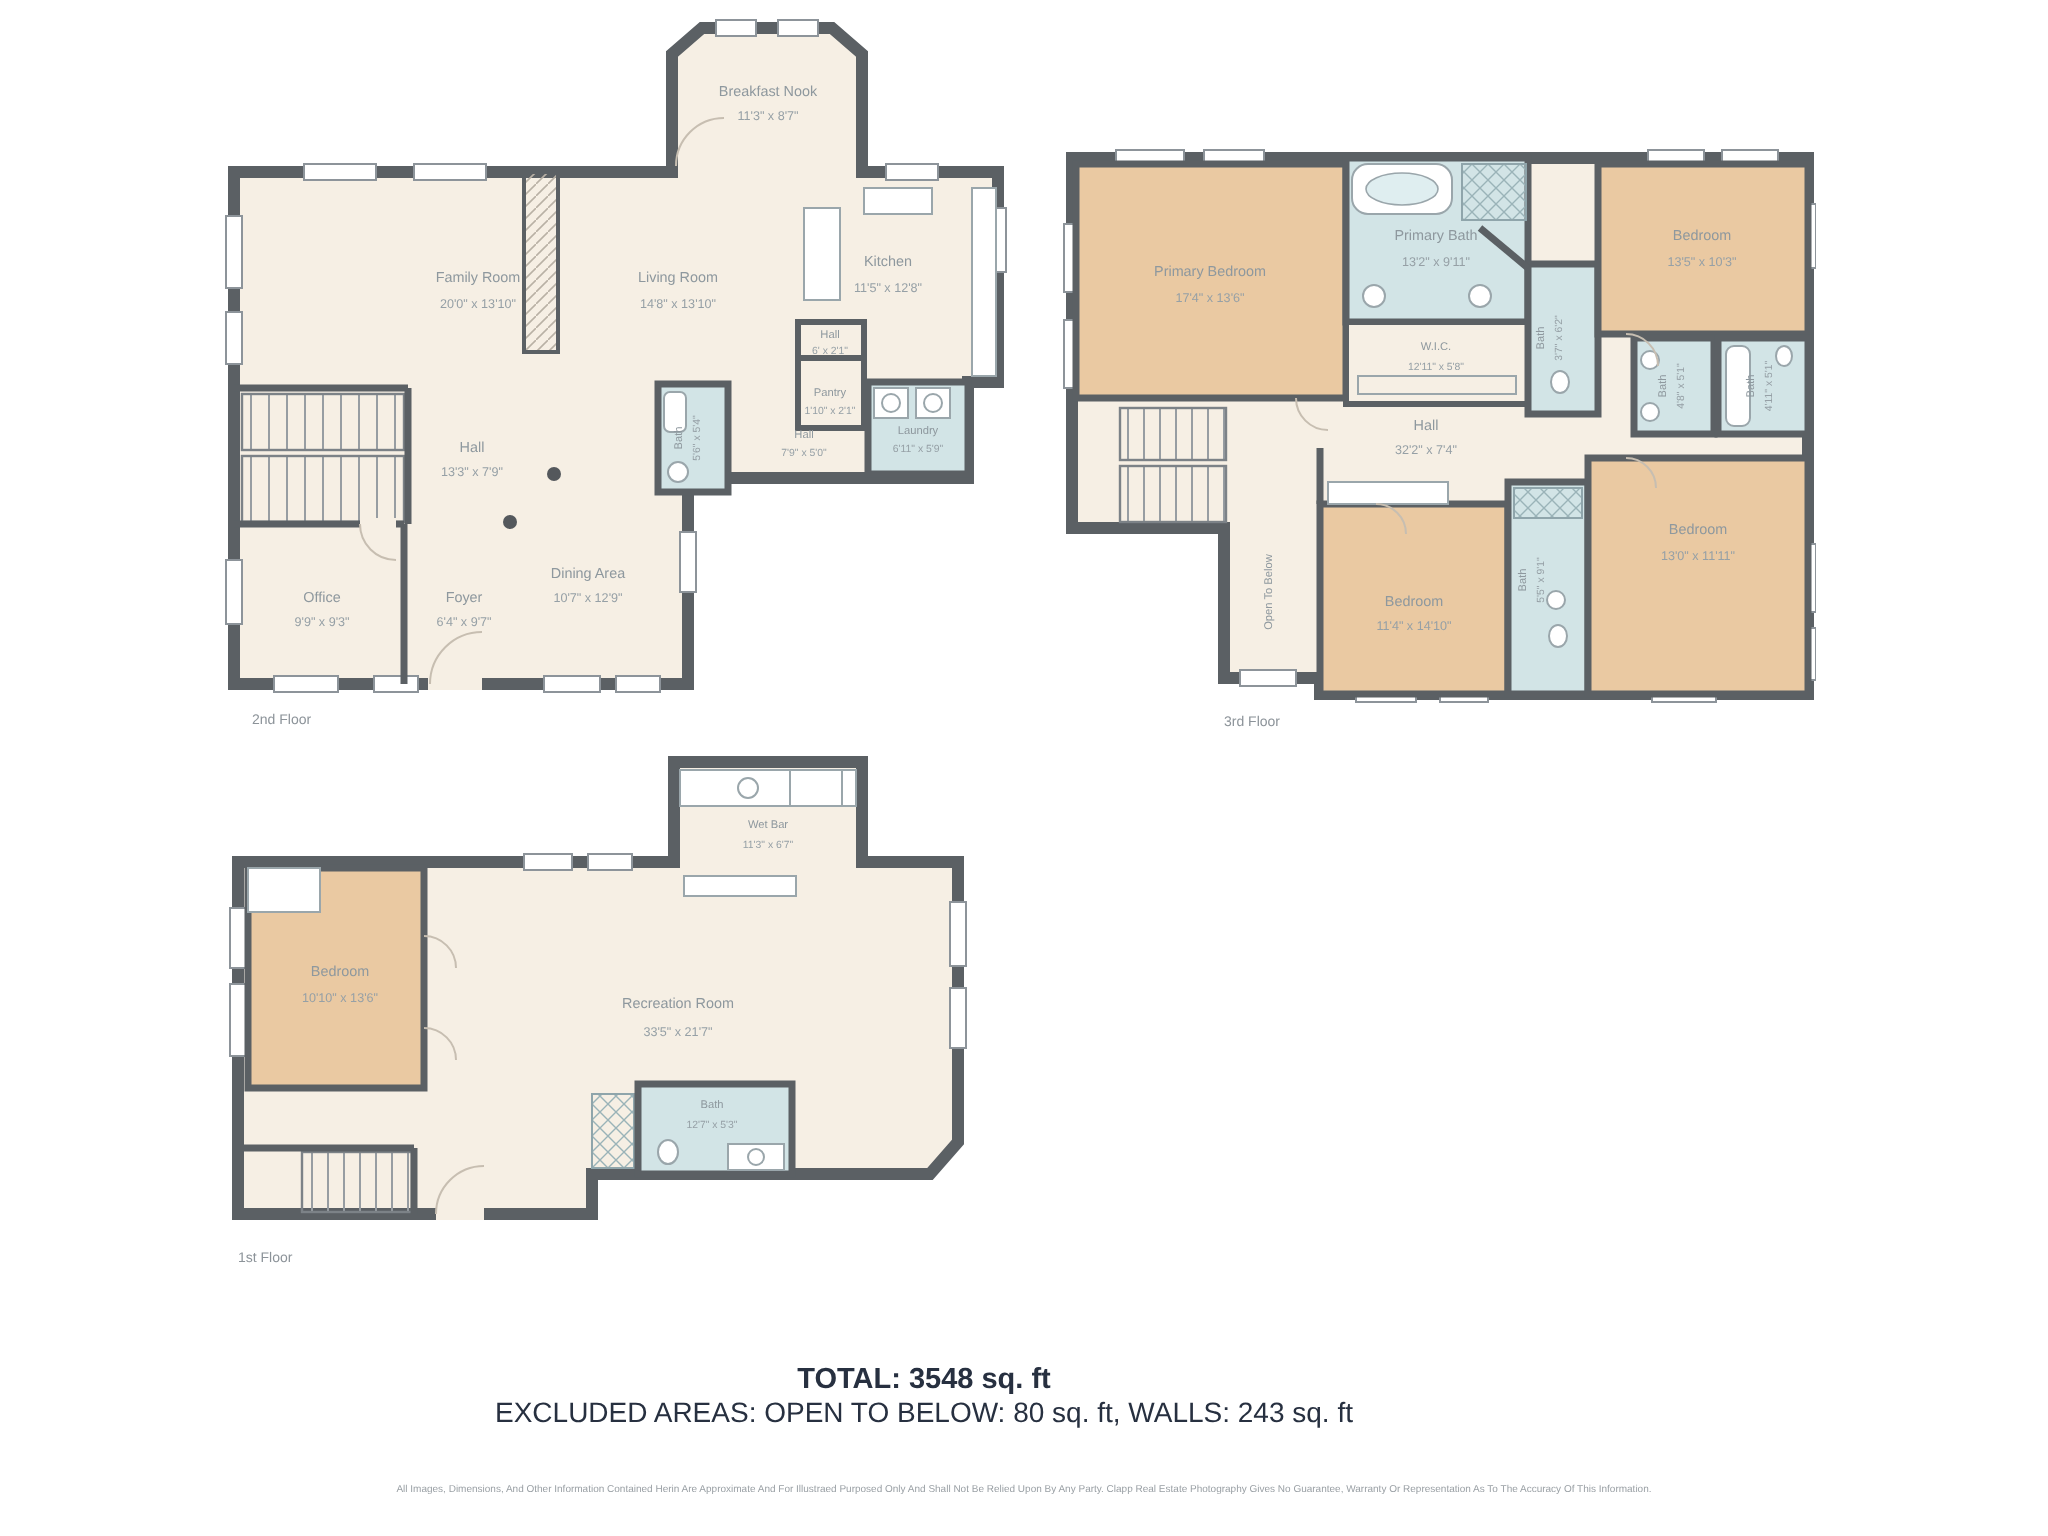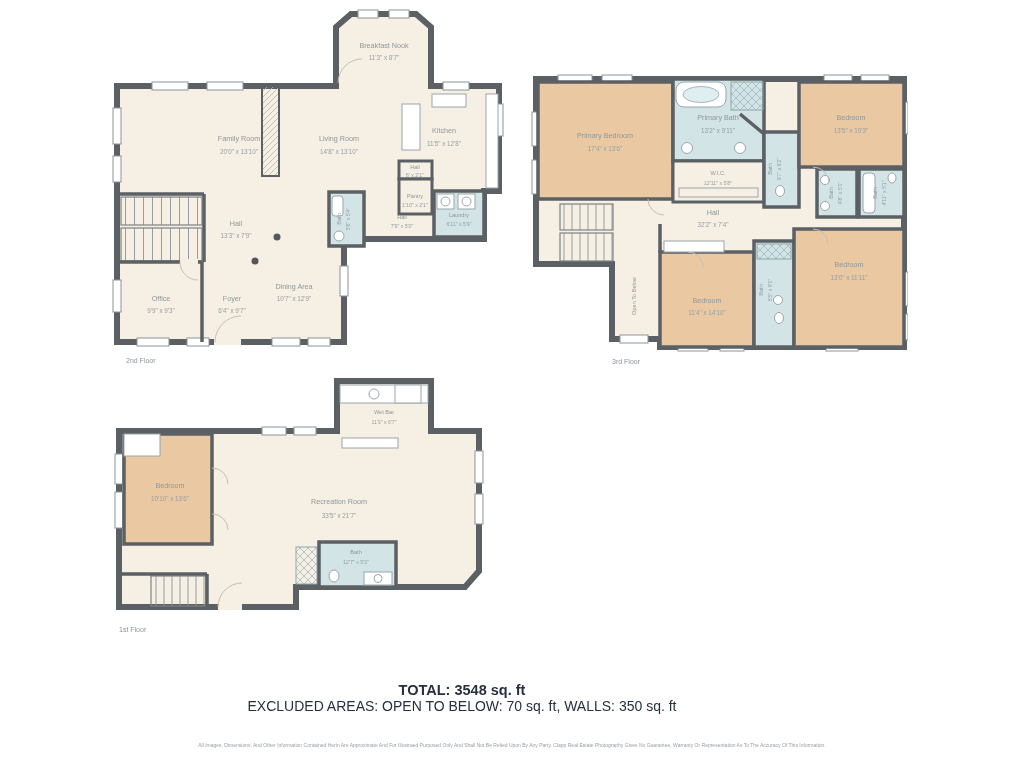--- a/index.html
+++ b/index.html
@@ -314,17 +314,17 @@
       <rect class="gap" x="106" y="227" width="24" height="7"></rect>
       <path d="M106,231 a24,24 0 0 1 24,-24"></path>
       <path d="M100,92 a16,16 0 0 1 16,16"></path>
       <path d="M100,138 a16,16 0 0 1 16,16"></path>
     </g>
   </svg>
   <span class="floor-caption" style="left:119px;top:626px">1st Floor</span>
 
   <div class="summary">
     <div class="total">TOTAL: 3548 sq. ft</div>
-    <div>EXCLUDED AREAS: OPEN TO BELOW: 70 sq. ft, WALLS: 350 sq. ft</div>
+    <div>EXCLUDED AREAS: OPEN TO BELOW: 80 sq. ft, WALLS: 243 sq. ft</div>
   </div>
   <div class="disclaimer">All Images, Dimensions, And Other Information Contained Herin Are Approximate And For Illustraed Purposed Only And Shall Not Be Relied Upon By Any Party. Clapp Real Estate Photography Gives No Guarantee, Warranty Or Representation As To The Accuracy Of This Information.</div>
 
 </div>
 
 </body></html>

